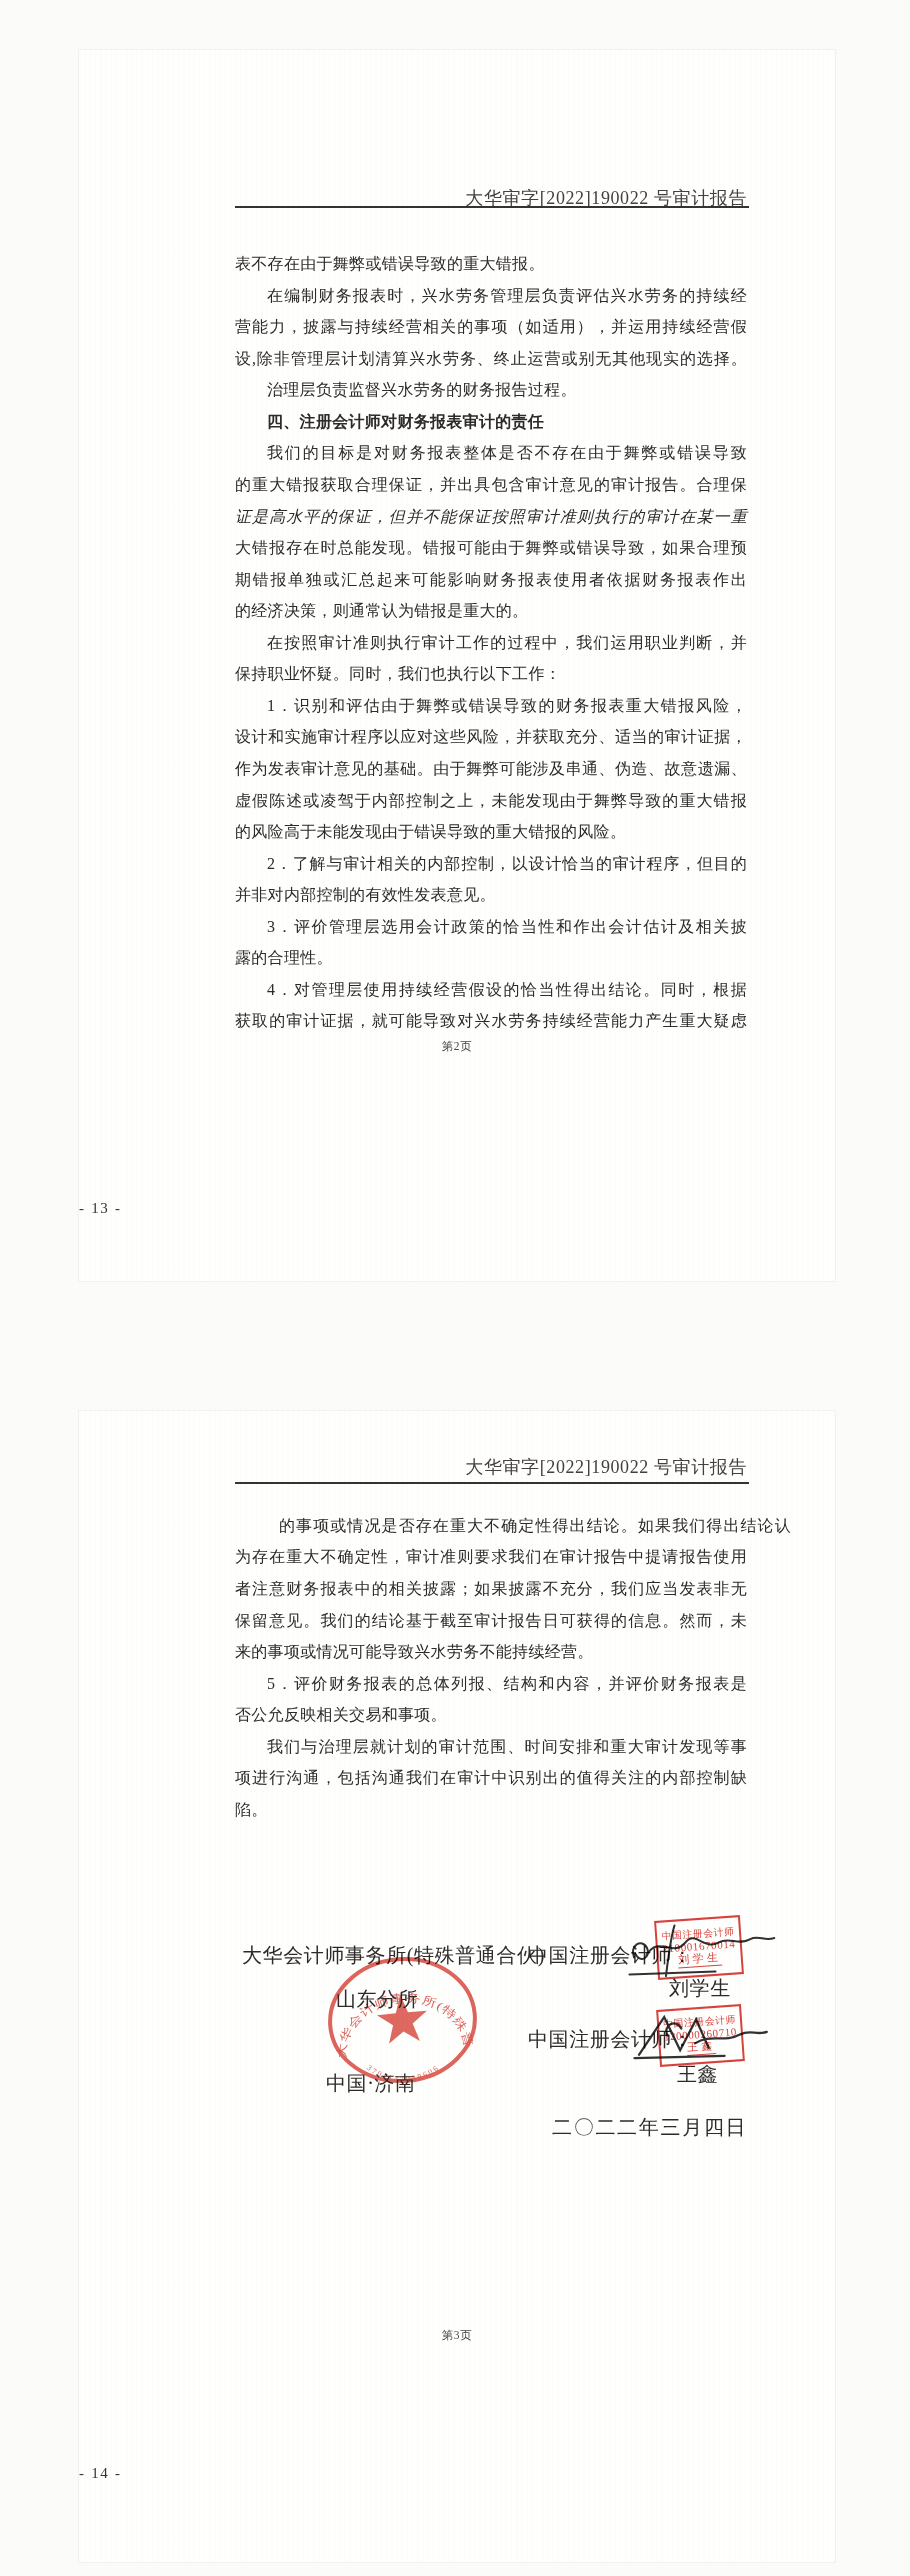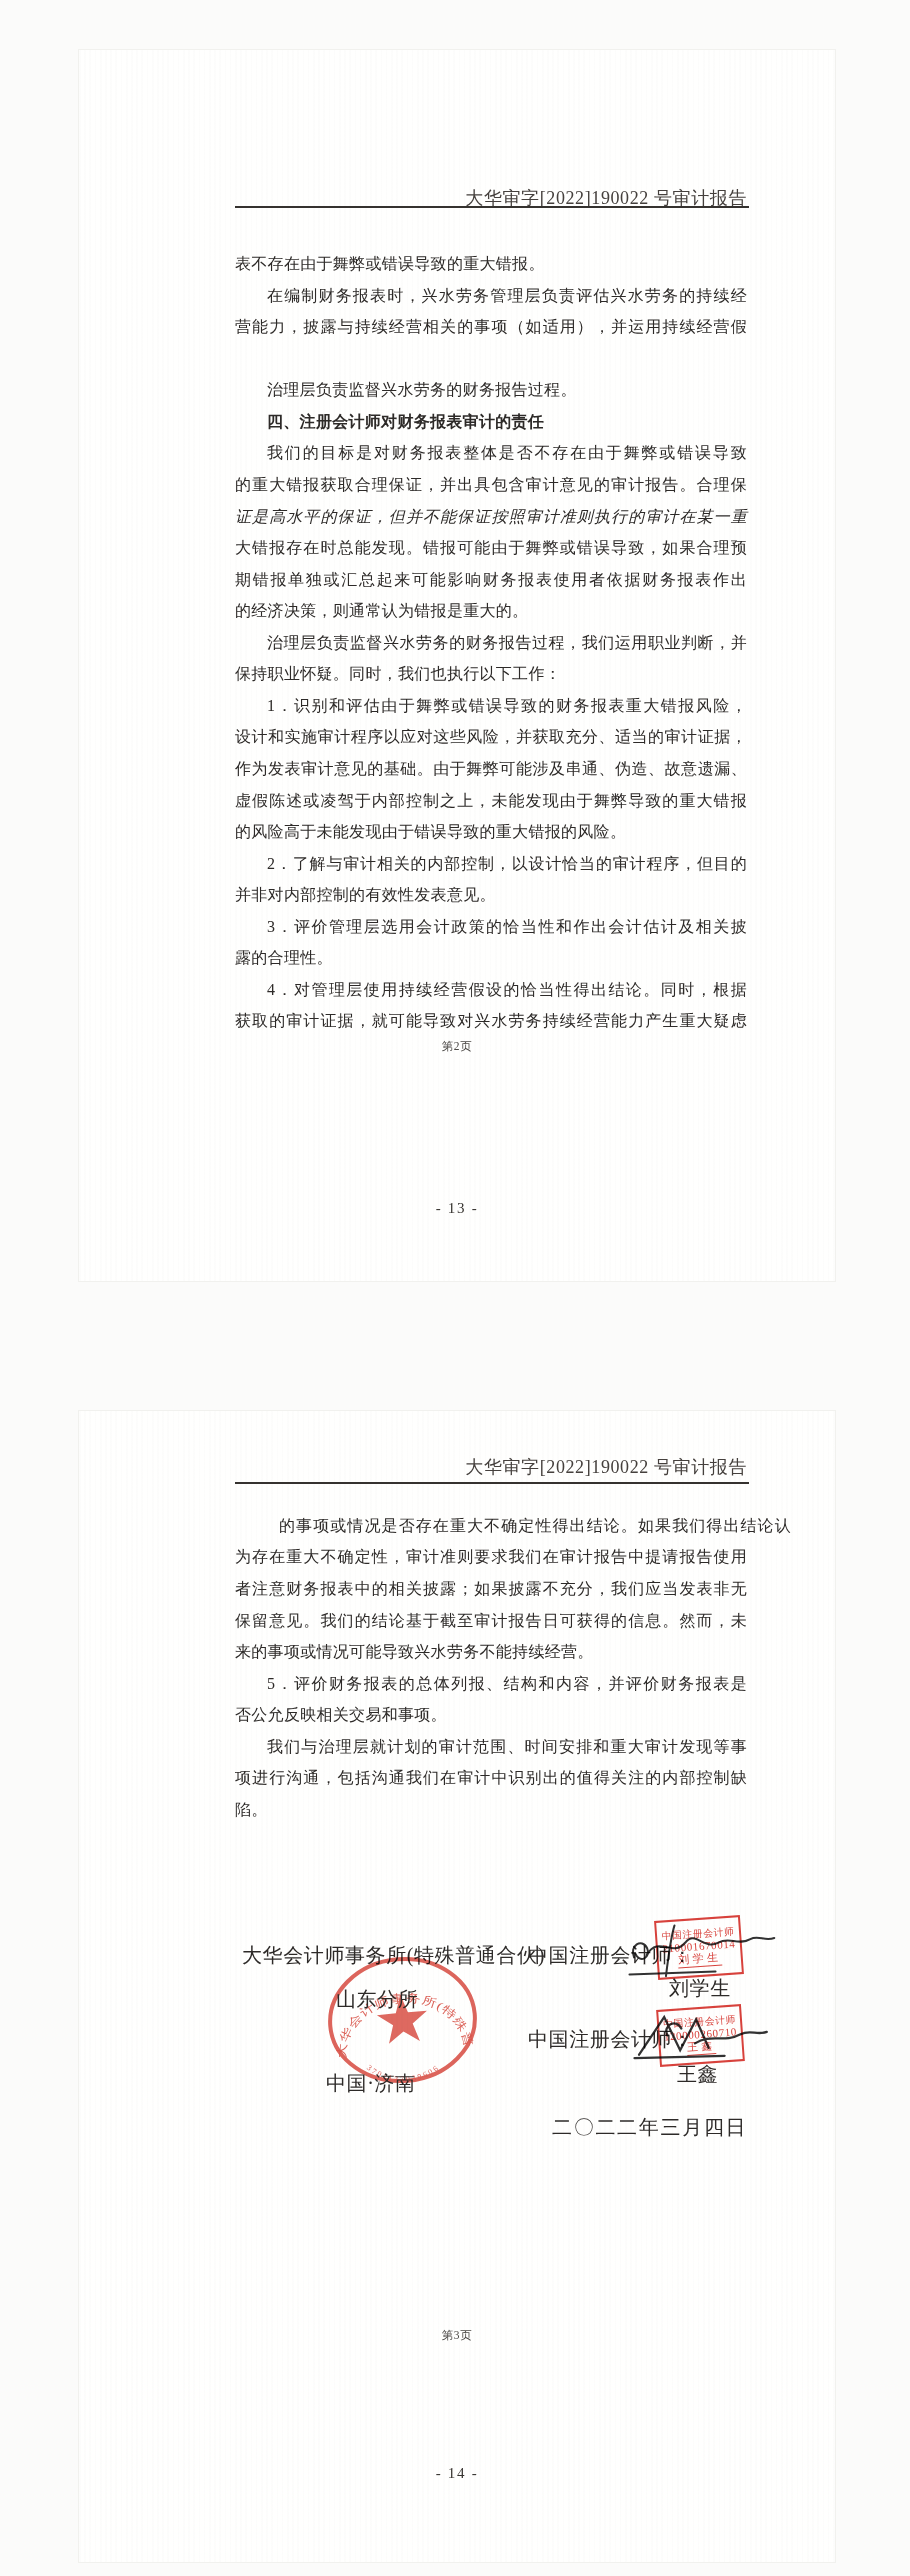--- a/index.html
+++ b/index.html
@@ -29,21 +29,21 @@
     text-align:left;white-space:normal;
   }
   .just{text-align:justify;text-align-last:justify;}
   .ind{padding-left:32px;}
   .bold{font-weight:bold;}
   .pgfoot{
     position:absolute;left:0;width:100%;text-align:center;
     font-size:11.5px;color:#4a4744;letter-spacing:0.6px;
   }
   .pgnum{
-    position:absolute;left:0;width:100%;text-align:center;
+    position:absolute;left:0;width:100%;
     font-size:15px;color:#36332f;letter-spacing:1.7px;
   }
   .sigtext{
     position:absolute;font-size:20px;line-height:20.7px;color:#2d2a28;letter-spacing:0.6px;
   }
   .stamp{
     position:absolute;box-sizing:border-box;
     border:2.9px solid #d8423c;background:rgba(255,255,255,0);
     display:flex;flex-direction:column;align-items:center;justify-content:center;
     mix-blend-mode:multiply;
@@ -57,29 +57,30 @@
 </head>
 <body>
 
 <div class="page" id="page1">
   <div class="hdr" style="top:140px;">大华审字[2022]190022 号审计报告</div>
   <div class="rule" style="top:156px;"></div>
 
   <div class="ln" style="top:203px;">表不存在由于舞弊或错误导致的重大错报。</div>
   <div class="ln ind just" style="top:235px;">在编制财务报表时，兴水劳务管理层负责评估兴水劳务的持续经</div>
   <div class="ln just" style="top:266px;">营能力，披露与持续经营相关的事项（如适用），并运用持续经营假</div>
+  <div class="ln just" style="top:298px;">设,除非管理层计划清算兴水劳务、终止运营或别无其他现实的选择。</div>
   <div class="ln ind" style="top:329px;">治理层负责监督兴水劳务的财务报告过程。</div>
   <div class="ln ind bold" style="top:361px;">四、注册会计师对财务报表审计的责任</div>
   <div class="ln ind just" style="top:392px;">我们的目标是对财务报表整体是否不存在由于舞弊或错误导致</div>
   <div class="ln just" style="top:424px;">的重大错报获取合理保证，并出具包含审计意见的审计报告。合理保</div>
   <div class="ln just" style="top:456px;font-style:italic;">证是高水平的保证，但并不能保证按照审计准则执行的审计在某一重</div>
   <div class="ln just" style="top:487px;">大错报存在时总能发现。错报可能由于舞弊或错误导致，如果合理预</div>
   <div class="ln just" style="top:519px;">期错报单独或汇总起来可能影响财务报表使用者依据财务报表作出</div>
   <div class="ln" style="top:550px;">的经济决策，则通常认为错报是重大的。</div>
-  <div class="ln ind just" style="top:582px;">治理层负责监督兴水劳务的财务报告过程，我们运用职业判断，并</div>
+  <div class="ln ind just" style="top:582px;">在按照审计准则执行审计工作的过程中，我们运用职业判断，并</div>
   <div class="ln" style="top:613px;">保持职业怀疑。同时，我们也执行以下工作：</div>
   <div class="ln ind just" style="top:645px;">1．识别和评估由于舞弊或错误导致的财务报表重大错报风险，</div>
   <div class="ln just" style="top:676px;">设计和实施审计程序以应对这些风险，并获取充分、适当的审计证据，</div>
   <div class="ln just" style="top:708px;">作为发表审计意见的基础。由于舞弊可能涉及串通、伪造、故意遗漏、</div>
   <div class="ln just" style="top:740px;">虚假陈述或凌驾于内部控制之上，未能发现由于舞弊导致的重大错报</div>
   <div class="ln" style="top:771px;">的风险高于未能发现由于错误导致的重大错报的风险。</div>
   <div class="ln ind just" style="top:803px;">2．了解与审计相关的内部控制，以设计恰当的审计程序，但目的</div>
   <div class="ln" style="top:834px;">并非对内部控制的有效性发表意见。</div>
   <div class="ln ind just" style="top:866px;">3．评价管理层选用会计政策的恰当性和作出会计估计及相关披</div>
   <div class="ln" style="top:897px;">露的合理性。</div>

